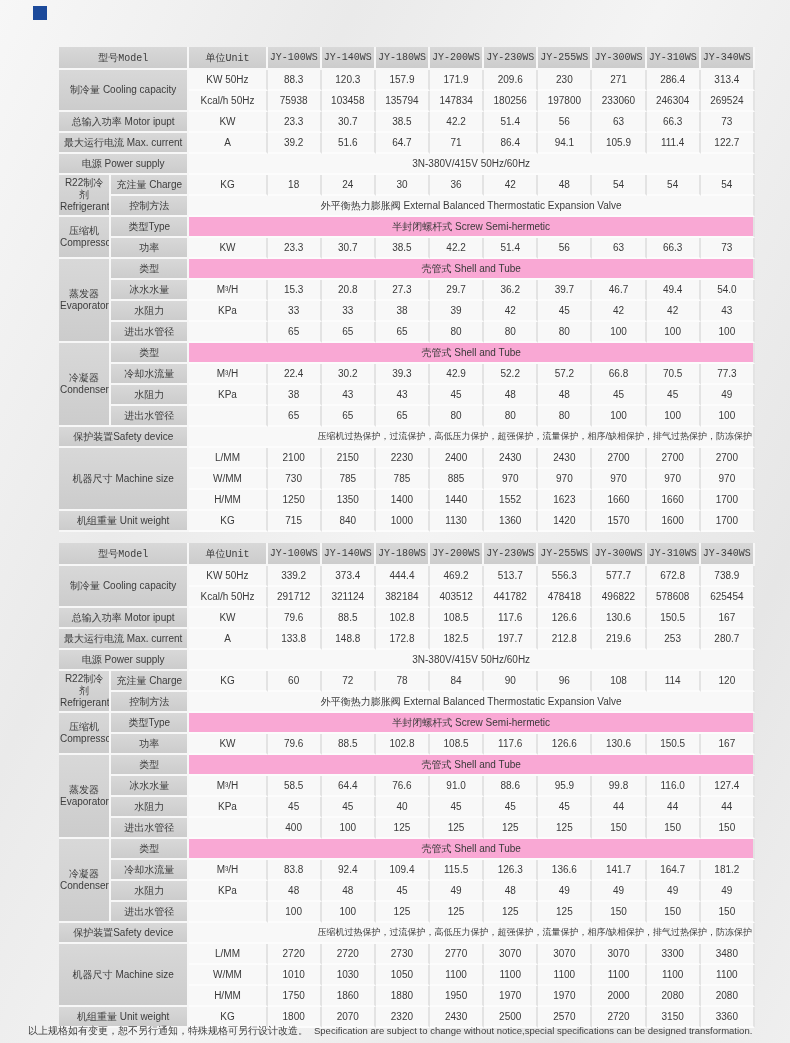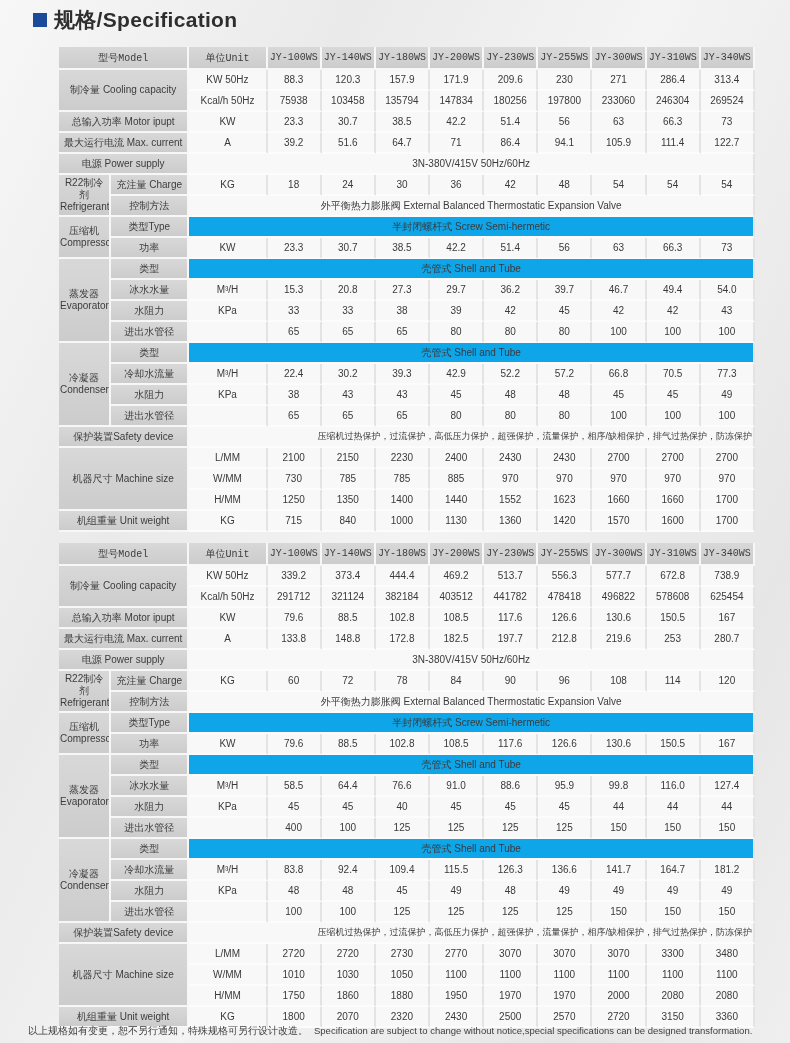--- a/index.html
+++ b/index.html
@@ -28,34 +28,33 @@
   .lbl{
     background:linear-gradient(180deg,#d8d8d8,#cccccc);
     border-right:2px solid #f7f7f7;border-bottom:2px solid #f7f7f7;
     color:#3c3c3c;
   }
   .grp{white-space:pre-line;line-height:1.2;}
   .u,.v,.sp{
     background:#f8f8f8;
     border-right:2px solid #e3e3e3;border-bottom:2px solid #fcfcfc;
   }
-  .tint{background:#0ea5e9;margin-top:32px;}
+  .tint{background:#f9a8d4;margin-top:32px;}
   .small{font-size:9px;text-align:right;}
   .footer{
     position:absolute;top:1024px;left:28px;width:740px;
     font-size:10px;color:#3d3d3d;white-space:nowrap;
   }
   .footer .en{font-size:9.5px;margin-left:6px;}
 </style>
 </head>
 <body>
 
 <div class="title-row">
   <span class="title-square"></span>
-  <h1 class="page-title">规格/Specification</h1>
 </div>
 
 <table class="spec" id="table1">
     <colgroup>
       <col style="width: 52px;">
       <col style="width: 78px;">
       <col style="width: 78px;">
       <col style="width: 54px;">
       <col style="width: 54px;">
       <col style="width: 54px;">

